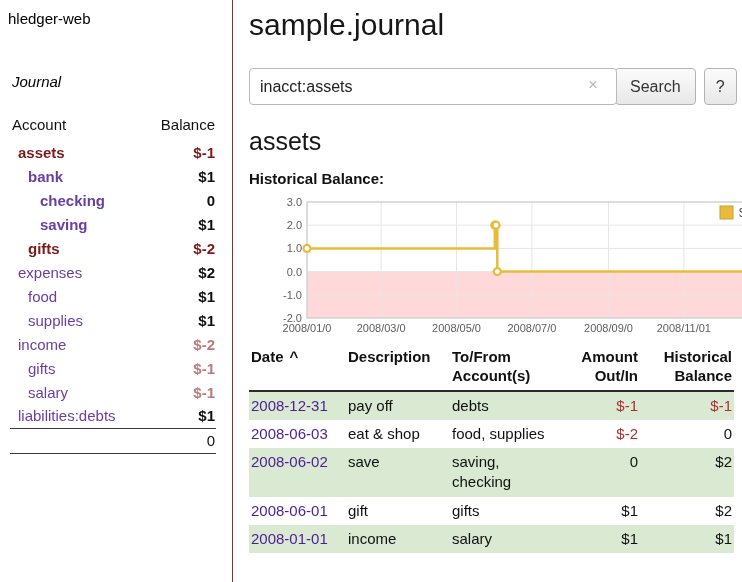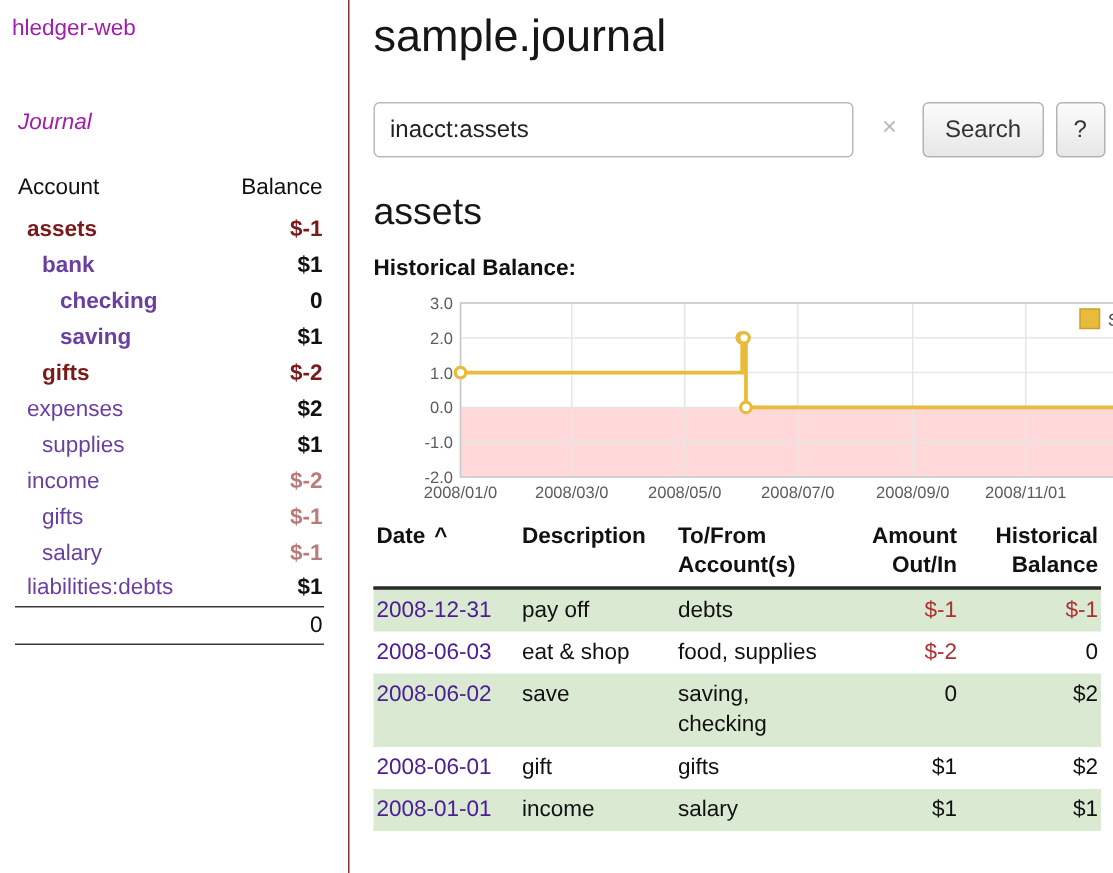--- a/index.html
+++ b/index.html
@@ -2,21 +2,21 @@
 <html><head>
 <meta charset="utf-8">
 <style>
   *{box-sizing:border-box;margin:0;padding:0}
   html,body{width:742px;height:582px;overflow:hidden;background:#fff;
     font-family:"Liberation Sans",sans-serif;color:#111;font-size:15px;}
   .app{display:flex;width:742px;height:582px;}
 
   
   .sidebar{flex:0 0 233px;width:233px;border-right:1px solid #823030;padding:10px 0 0 8px;}
-  .link{color:#a21caf;cursor:pointer;text-decoration:none;}
+  .link{color:#000000;cursor:pointer;text-decoration:none;}
   .brand{font-size:15px;}
   .journal-link{display:block;margin-top:46px;padding-left:4px;font-size:15px;font-style:italic;}
   table.accounts{border-collapse:collapse;width:206px;margin-top:24px;margin-left:2px;font-size:15px;}
   table.accounts th{font-weight:400;text-align:left;padding:2px 0 7px 2px;}
   table.accounts th.balh{text-align:right;padding-right:1px;}
   table.accounts td{height:24px;vertical-align:middle;}
   table.accounts td.bal{text-align:right;font-weight:700;padding-right:1px;}
   table.accounts tr.inacct td.acct .acct-link{font-weight:700;}
   table.accounts td.acct .acct-link{color:#6a3fa0;}
   .d0{padding-left:8px}.d1{padding-left:18px}.d2{padding-left:30px}
@@ -24,21 +24,21 @@
   table.accounts tr.inacct.has-neg td.acct .acct-link{color:#7c1a1a;}
   table.accounts tr:not(.inacct) td.bal.neg{color:#ba7b7b;font-weight:700;}
   table.accounts tr.totalrow td{border-top:1px solid #3a3a3a;border-bottom:1px solid #3a3a3a;
     text-align:right;font-weight:400;height:25px;padding-right:1px;}
 
   
   .main{flex:1;padding:6px 8px 0 16px;}
   h1.page-title{font-size:30px;font-weight:400;margin:2px 0 26px;color:#161616;}
   .search-row{display:flex;gap:8px;margin-bottom:22px;}
   .search-box{position:relative;width:358px;}
-  .search-input{width:320px;height:37px;font-size:16px;padding:6px 30px 6px 10px;
+  .search-input{width:368px;height:37px;font-size:16px;padding:6px 30px 6px 10px;
     border:1px solid #b9b9b9;border-radius:4px;color:#222;font-family:inherit;background:#fff;}
   .clear-x{position:absolute;right:9px;top:8px;color:#b9b9b9;font-size:17px;line-height:1;cursor:pointer;}
   .btn{height:37px;padding:0 14px;font-size:16px;border:1px solid #b3b3b3;border-radius:4px;
     background:linear-gradient(#fcfcfc,#e7e7e7);color:#333;font-family:inherit;cursor:pointer;}
   .btn.help{padding:0 11px;}
   h2.account-heading{font-size:25px;font-weight:400;margin:0 0 14px;color:#161616;}
   .chart-title{font-weight:700;font-size:15px;margin-bottom:8px;}
   .chart-wrap{width:485px;margin-left:28px;}
   svg .tick{font-size:11px;fill:#5d5d5d;}
   svg .legend-text{font-size:12px;fill:#444;}
@@ -88,20 +88,24 @@
           <td class="acct d2"><a class="acct-link">saving</a></td>
           <td class="bal autoneg">$1</td>
         </tr>
         <tr class="inacct has-neg">
           <td class="acct d1"><a class="acct-link">gifts</a></td>
           <td class="bal autoneg neg">$-2</td>
         </tr>
         <tr>
           <td class="acct d0"><a class="acct-link">expenses</a></td>
           <td class="bal autoneg">$2</td>
+        </tr>
+        <tr>
+          <td class="acct d1"><a class="acct-link">food</a></td>
+          <td class="bal autoneg">$1</td>
         </tr>
         <tr>
           <td class="acct d1"><a class="acct-link">supplies</a></td>
           <td class="bal autoneg">$1</td>
         </tr>
         <tr>
           <td class="acct d0"><a class="acct-link">income</a></td>
           <td class="bal autoneg neg">$-2</td>
         </tr>
         <tr>

